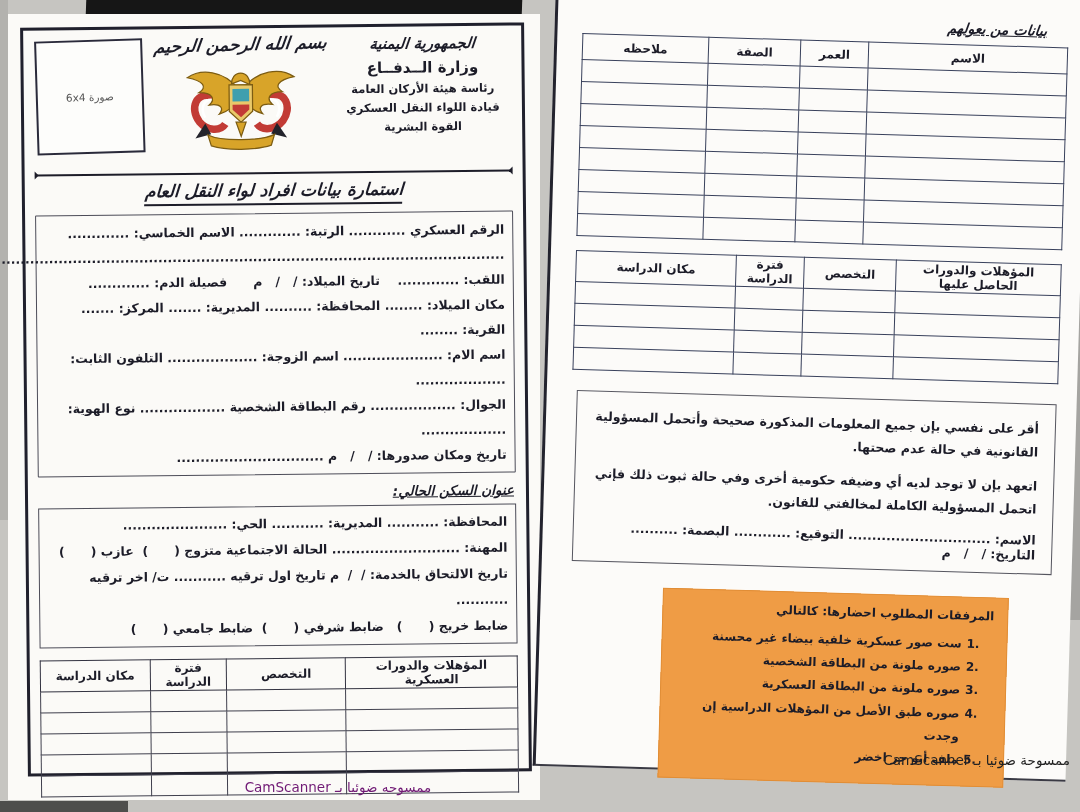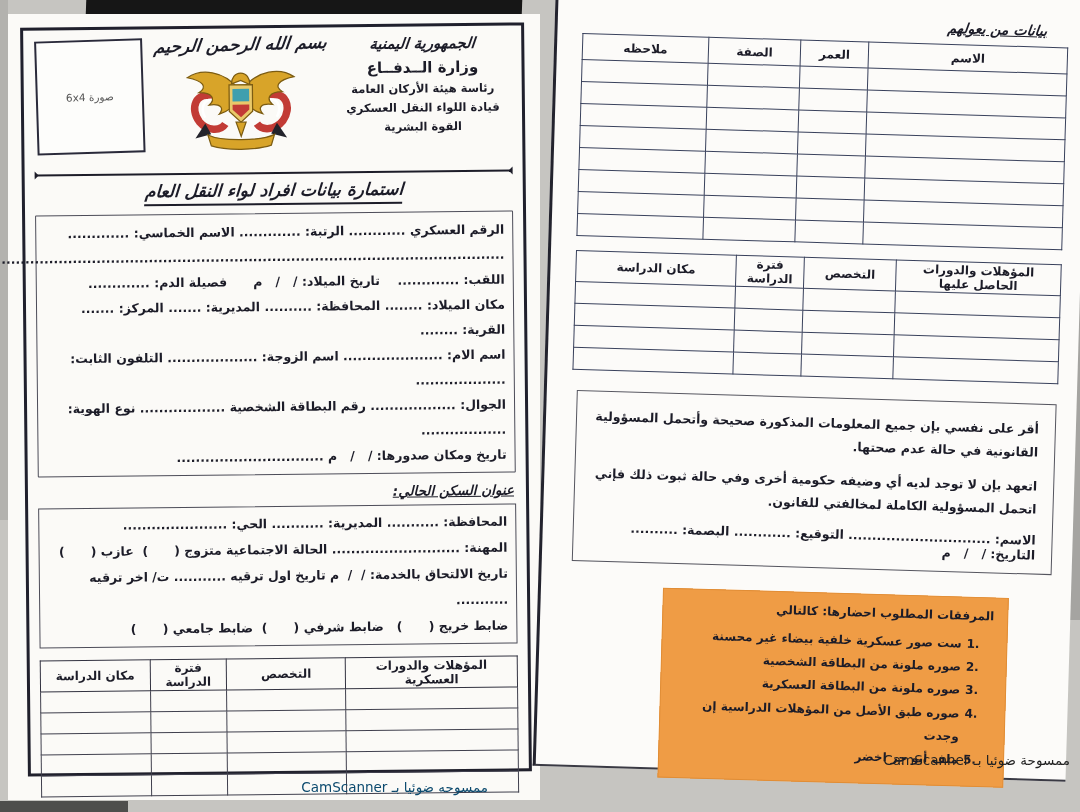--- a/index.html
+++ b/index.html
@@ -58,22 +58,22 @@
   .fline{font-size:12.5px;font-weight:700;line-height:25px;white-space:pre-wrap;}
   .sec-title{font-size:13.5px;font-weight:800;font-style:italic;text-decoration:underline;margin:9px 2px 6px;}
   .addr-box{border:1.5px solid #4c4c58;padding:4px 8px;}
   .aline{font-size:12.5px;font-weight:700;line-height:26px;white-space:pre-wrap;}
   table.scan{width:100%;border-collapse:collapse;margin-top:12px;direction:rtl;}
   table.scan th{border:1.5px solid #333341;font-size:12px;font-weight:800;height:22px;padding:1px 3px;background:#fbfaf7;}
   table.scan td{border:1px solid #40404e;height:20px;padding:0;}
   .lt-c1{width:36%;} .lt-c2{width:25%;} .lt-c3{width:16%;} .lt-c4{width:23%;}
 
   .footer-left{
-    position:absolute;left:188px;top:779px;width:300px;
-    font-size:13.5px;color:#0c4a6e;direction:rtl;
+    position:absolute;left:188px;top:779px;width:300px;text-align:center;
+    font-size:13.5px;color:#701a75;direction:rtl;
   }
 
   
   .page-right{
     position:absolute;left:556px;top:-12px;width:530px;height:792px;
     background:#fcfbf9;
     border-left:3px solid #23232e;
     border-bottom:2px solid #3a3a44;
     transform:rotate(1.7deg);
     transform-origin:top right;

